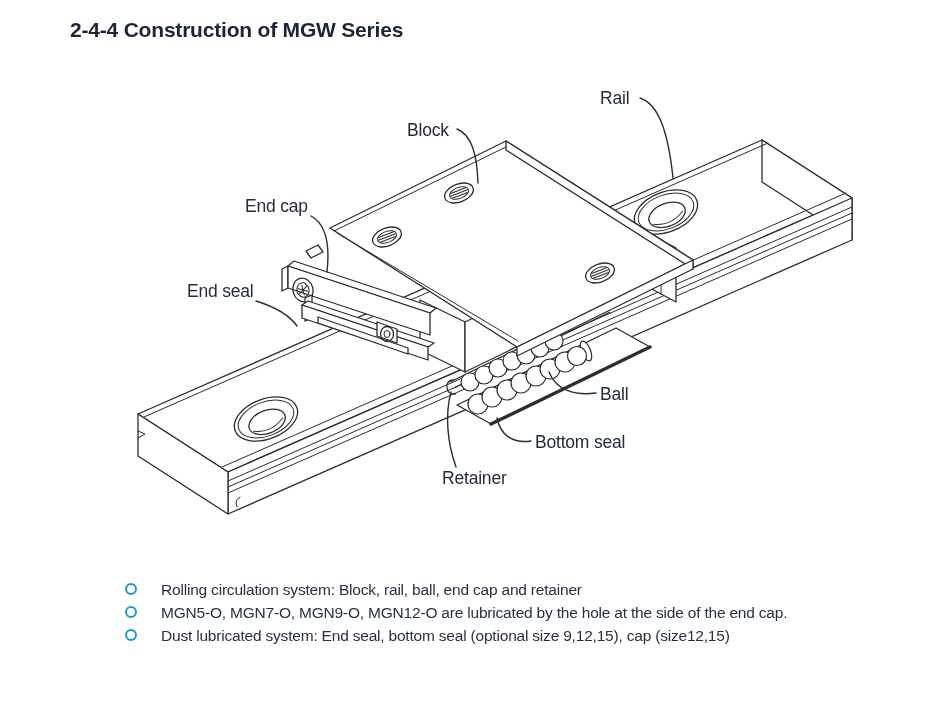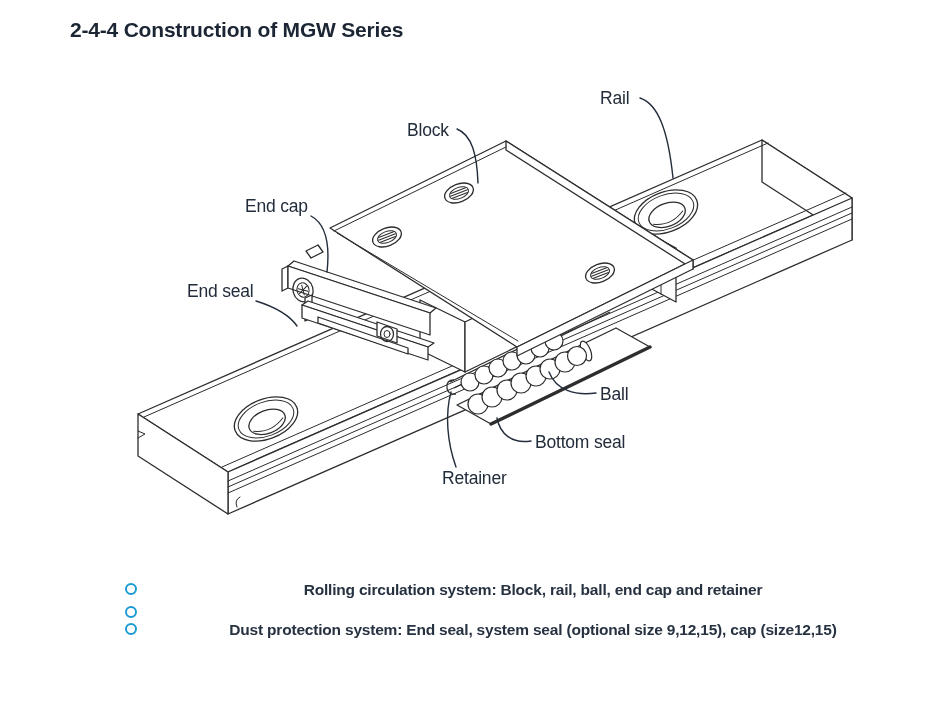--- a/index.html
+++ b/index.html
@@ -1,29 +1,29 @@
 <!DOCTYPE html>
 <html><head>
 <meta charset="utf-8">
 <style>
   html,body{margin:0;padding:0;background:#ffffff;}
   .page{position:relative;width:926px;height:711px;background:#ffffff;overflow:hidden;
-        font-family:"Liberation Sans", sans-serif;text-align:center;}
+        font-family:"Liberation Sans", sans-serif;}
   .title{position:absolute;left:70px;top:18px;margin:0;font-size:21px;font-weight:700;
          color:#1c2533;letter-spacing:-0.2px;}
   .diagram-svg{position:absolute;left:0;top:0;}
   svg text{font-family:"Liberation Sans", sans-serif;font-size:17.5px;fill:#222c3a;letter-spacing:-0.2px;}
   .face{fill:#ffffff;stroke:#2d2d2d;stroke-width:1.3;stroke-linejoin:round;}
   .ball{fill:#ffffff;stroke:#2d2d2d;stroke-width:1.2;}
   .ln{stroke:#2d2d2d;stroke-width:1;fill:none;stroke-linejoin:round;stroke-linecap:round;}
   .ln13{stroke:#2d2d2d;stroke-width:1.3;fill:none;stroke-linejoin:round;}
   .thick{stroke:#2d2d2d;stroke-width:3.4;fill:none;stroke-linecap:round;}
   .leader{stroke:#232d3b;stroke-width:1.4;fill:none;stroke-linecap:round;}
   .notes{position:absolute;left:125px;top:578px;width:780px;list-style:none;margin:0;padding:0;}
-  .note-item{display:grid;grid-template-columns:36px 1fr;align-items:start;font-weight:bold;}
+  .note-item{display:grid;grid-template-columns:36px 1fr;align-items:start;}
   .bullet{width:8px;height:8px;border:2.6px solid #1b9ad2;border-radius:50%;margin-top:5px;}
   .note-text{grid-column:2;font-size:15.5px;line-height:23px;color:#273241;letter-spacing:-0.2px;}
 </style>
 </head>
 <body>
 
 <div class="page">
 
   <h1 class="title">2-4-4 Construction of MGW Series</h1>
 
@@ -167,20 +167,21 @@
     </g>
   </svg>
 
   <ul class="notes">
     <li class="note-item">
       <span class="bullet"></span>
       <span class="note-text">Rolling circulation system: Block, rail, ball, end cap and retainer</span>
     </li>
     <li class="note-item">
       <span class="bullet"></span>
+      <span class="note-text">MGN5-O, MGN7-O, MGN9-O, MGN12-O are lubricated by the hole at the side of the end cap.</span>
     </li>
     <li class="note-item">
       <span class="bullet"></span>
-      <span class="note-text">Dust protection system: End seal, system seal (optional size 9,12,15), cap (size12,15)</span>
+      <span class="note-text">Dust lubricated system: End seal, bottom seal (optional size 9,12,15), cap (size12,15)</span>
     </li>
   </ul>
 
 </div>
 
 </body></html>

